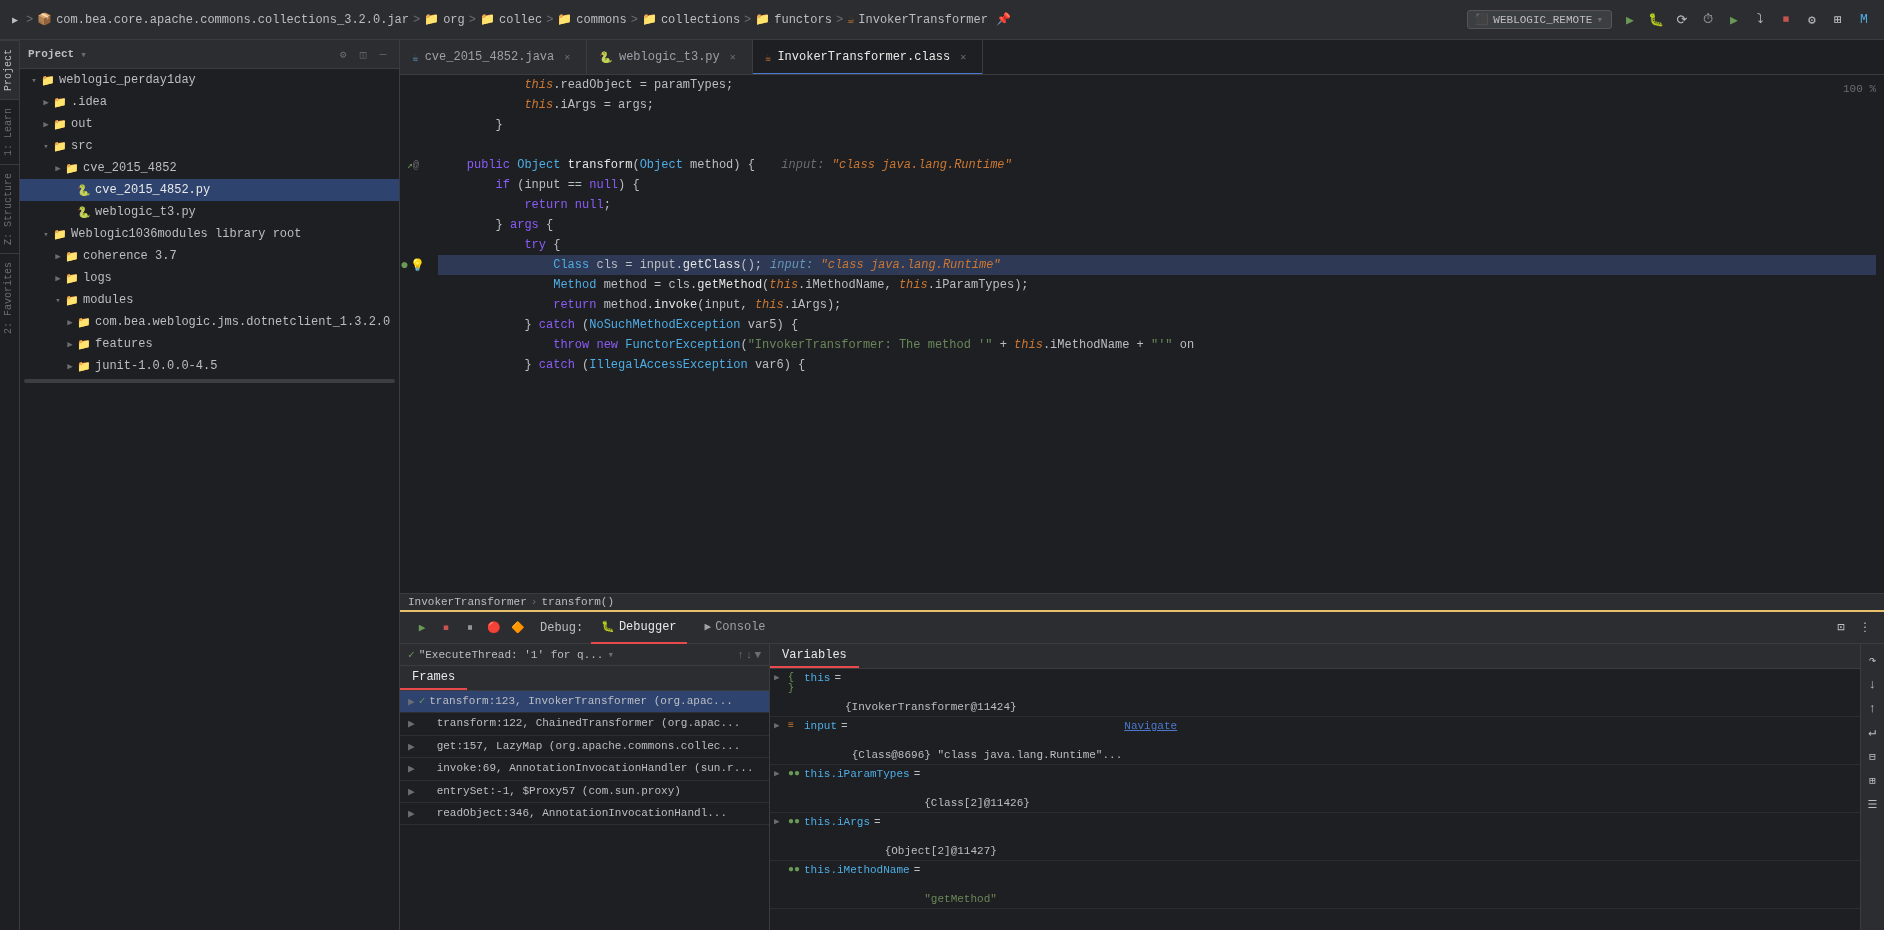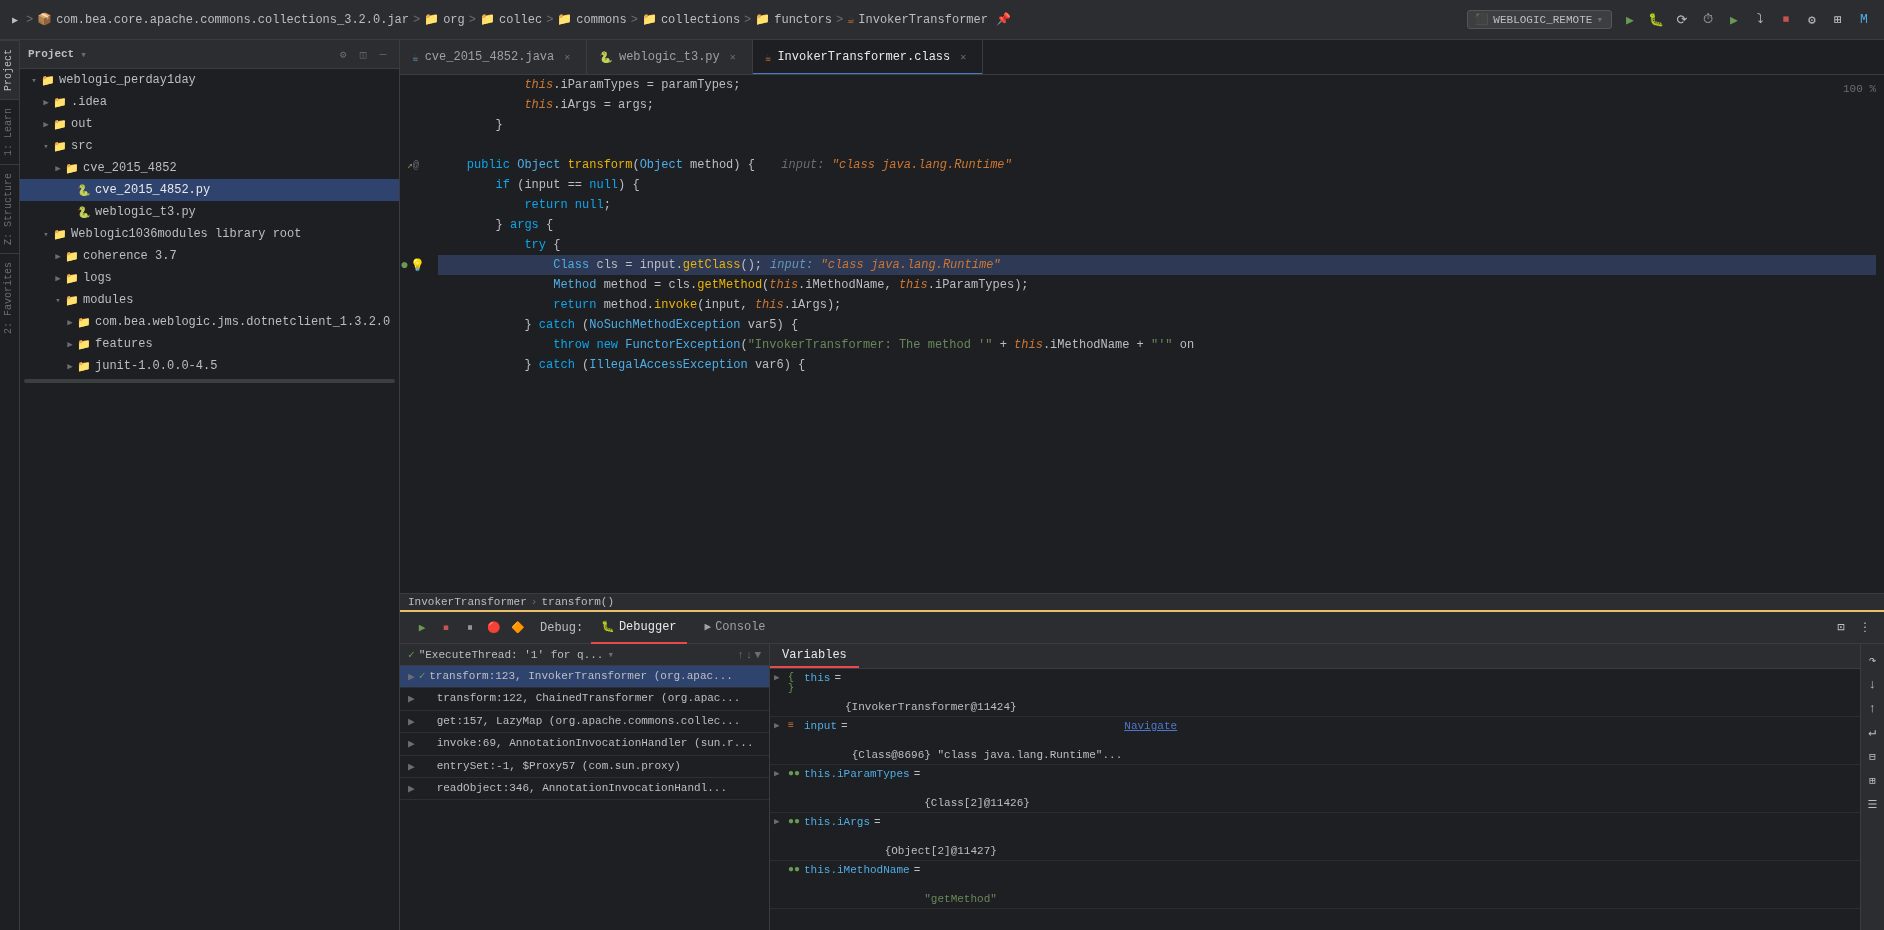--- a/index.html
+++ b/index.html
@@ -303,24 +303,24 @@
       display: flex;
       align-items: center;
       height: 20px;
       position: relative;
       white-space: pre;
     }
     .code-line.highlighted {
       background: #2d3955;
     }
     
-    .kw { color: #0ea5e9; }
+    .kw { color: #8b5cf6; }
     .kw2 { color: #cc7832; font-style: italic; }
     .str { color: #6a8759; }
-    .fn { color: #eab308; }
+    .fn { color: #e5e5e5; }
     .typ { color: #4eade5; }
     .var { color: #bcbec4; }
     .pun { color: #bcbec4; }
     .hint {
       color: #6b6d73;
       font-style: italic;
       font-size: 12px;
       margin-left: 12px;
     }
     .hint-val { color: #cc7832; font-style: italic; }
@@ -753,21 +753,21 @@
 
         <div class="gutter-icon" style="top: 180px; display:flex; gap:2px;">
           <span style="color:#6a9955;font-size:14px;">●</span>
           <span style="color:#e8bf6a;font-size:12px;">💡</span>
         </div>
       </div>
       <div class="code-content">
         <div style="position:absolute;right:8px;top:4px;color:#6b6d73;font-size:11px;">100 %</div>
 
         <div class="code-line">
-          <span class="var">            </span><span class="kw2">this</span><span class="var">.iParamTypes = paramTypes;</span>
+          <span class="var">            </span><span class="kw2">this</span><span class="var">.readObject = paramTypes;</span>
         </div>
 
         <div class="code-line">
           <span class="var">            </span><span class="kw2">this</span><span class="var">.iArgs = args;</span>
         </div>
 
         <div class="code-line">
           <span class="pun">        }</span>
         </div>
 
@@ -859,20 +859,23 @@
           <div class="thread-row">
             <span class="thread-icon">✓</span>
             <span style="color:#bcbec4;font-size:11px;">"ExecuteThread: '1' for q...</span>
             <span style="color:#6b6d73;cursor:pointer;">▾</span>
             <div style="display:flex;gap:2px;margin-left:auto;">
               <span style="cursor:pointer;color:#6b6d73;">↑</span>
               <span style="cursor:pointer;color:#6b6d73;">↓</span>
               <span style="cursor:pointer;color:#6b6d73;">▼</span>
             </div>
           </div>
+          <div class="sub-tabs">
+            <div class="sub-tab active">Frames</div>
+          </div>
           <div class="frames-list">
 
             <div class="frame-item selected">
               <span class="frame-arrow">▶</span>
               <span class="frame-check">✓</span>
               <span class="frame-text">transform:123, InvokerTransformer (org.apac...</span>
             </div>
 
             <div class="frame-item">
               <span class="frame-arrow">▶</span>

